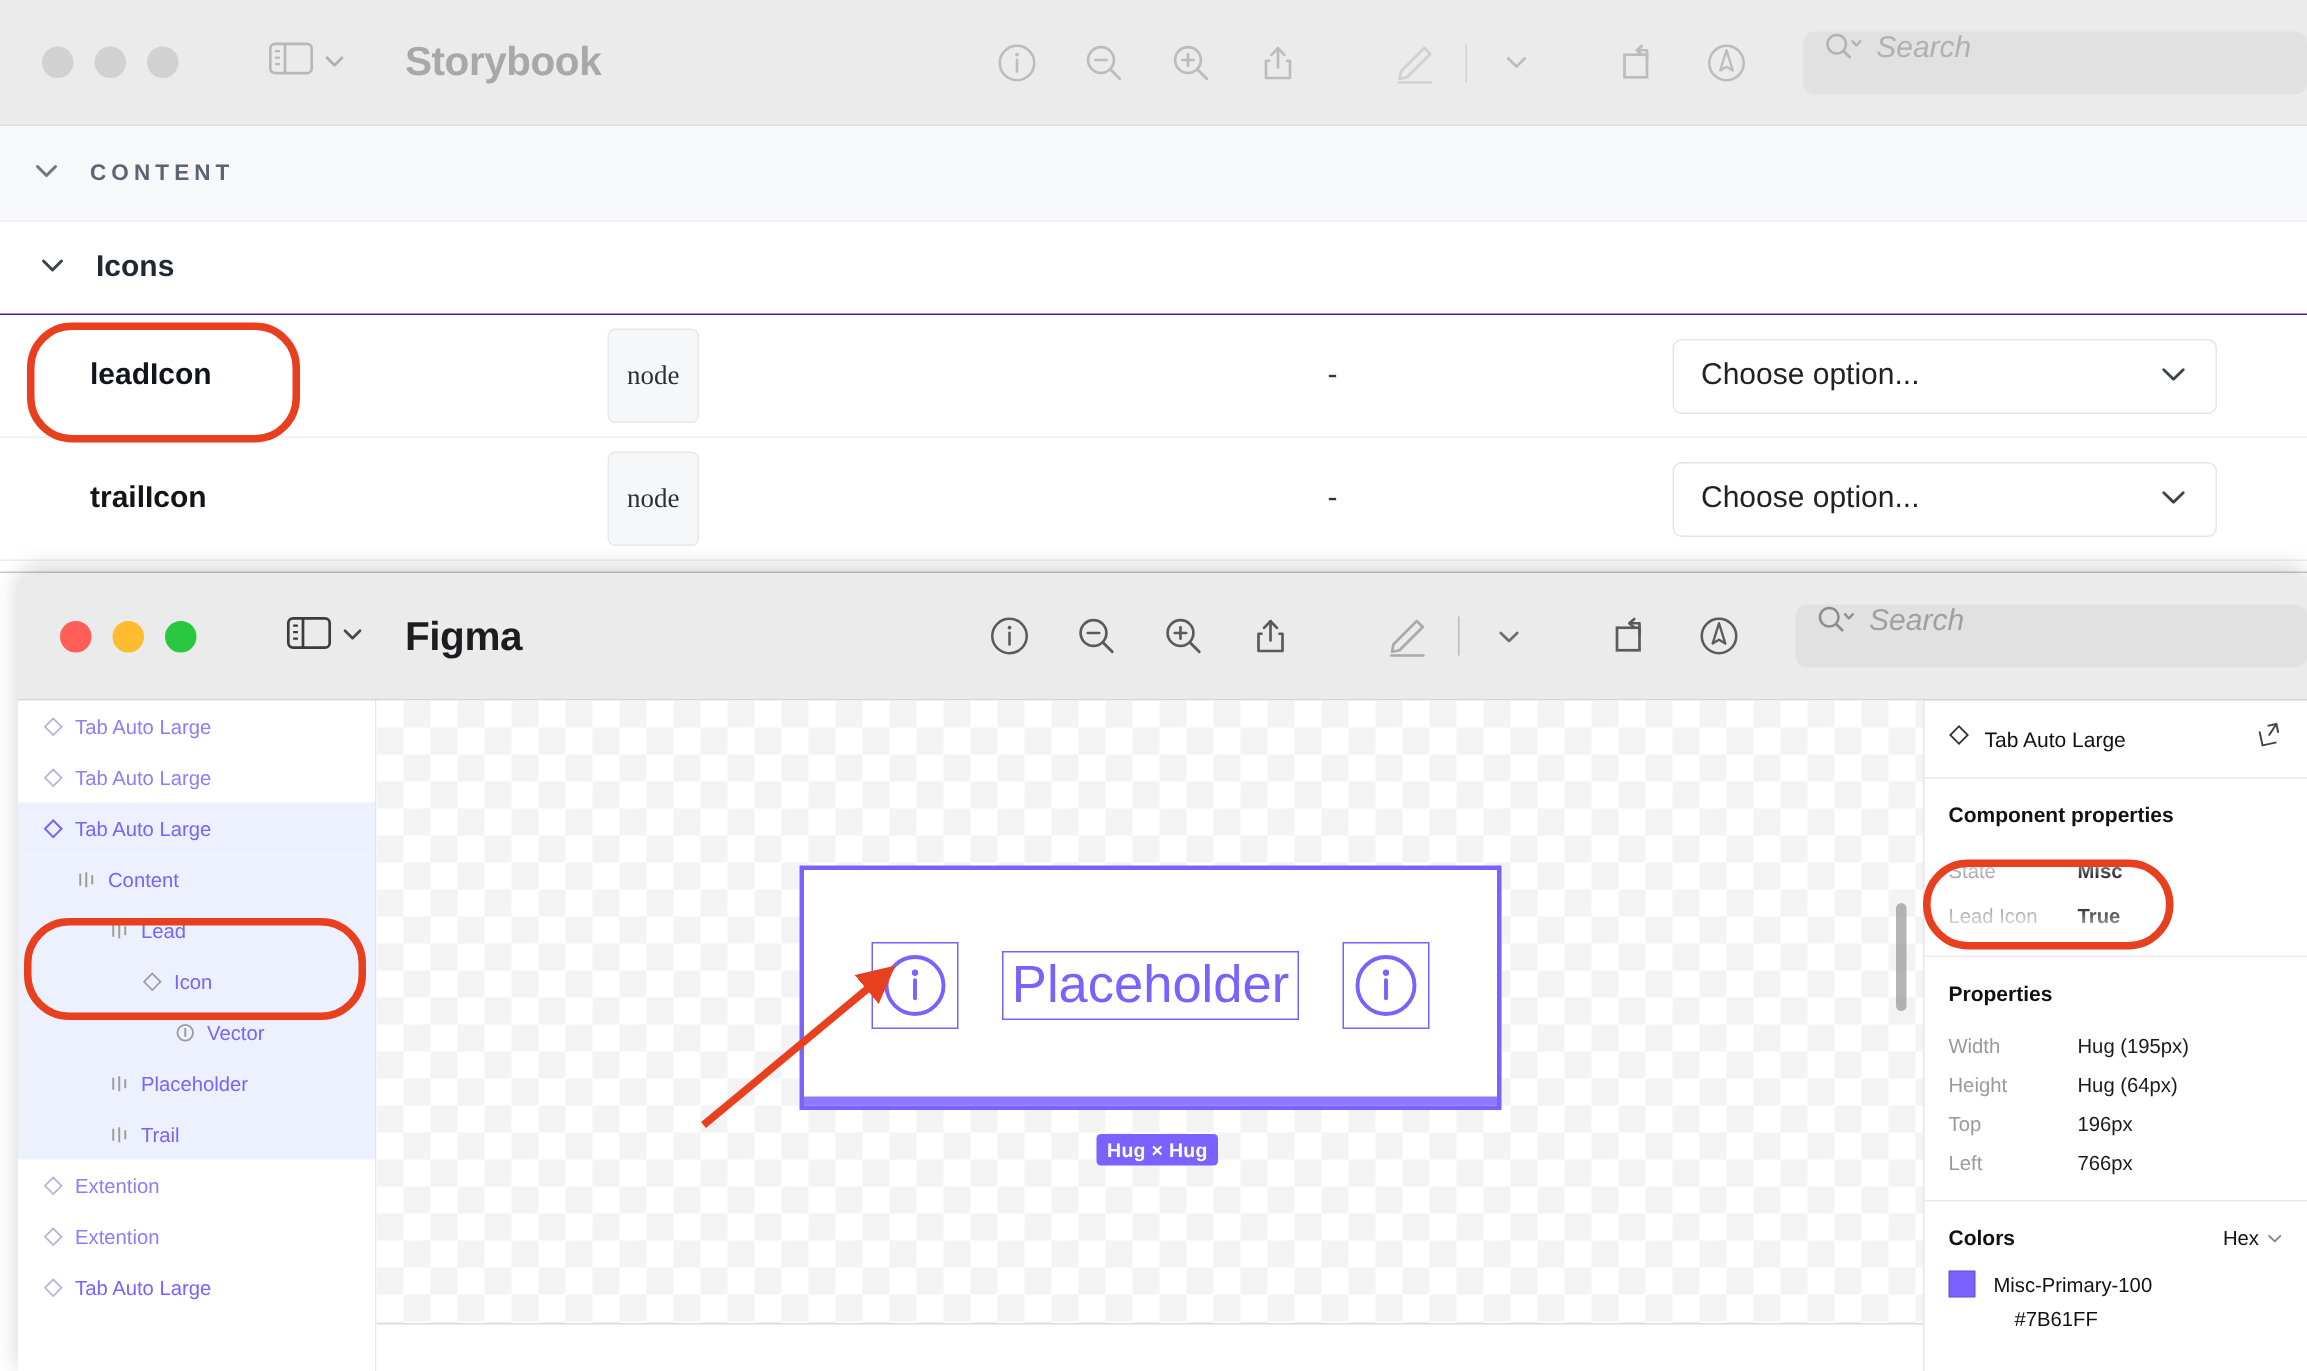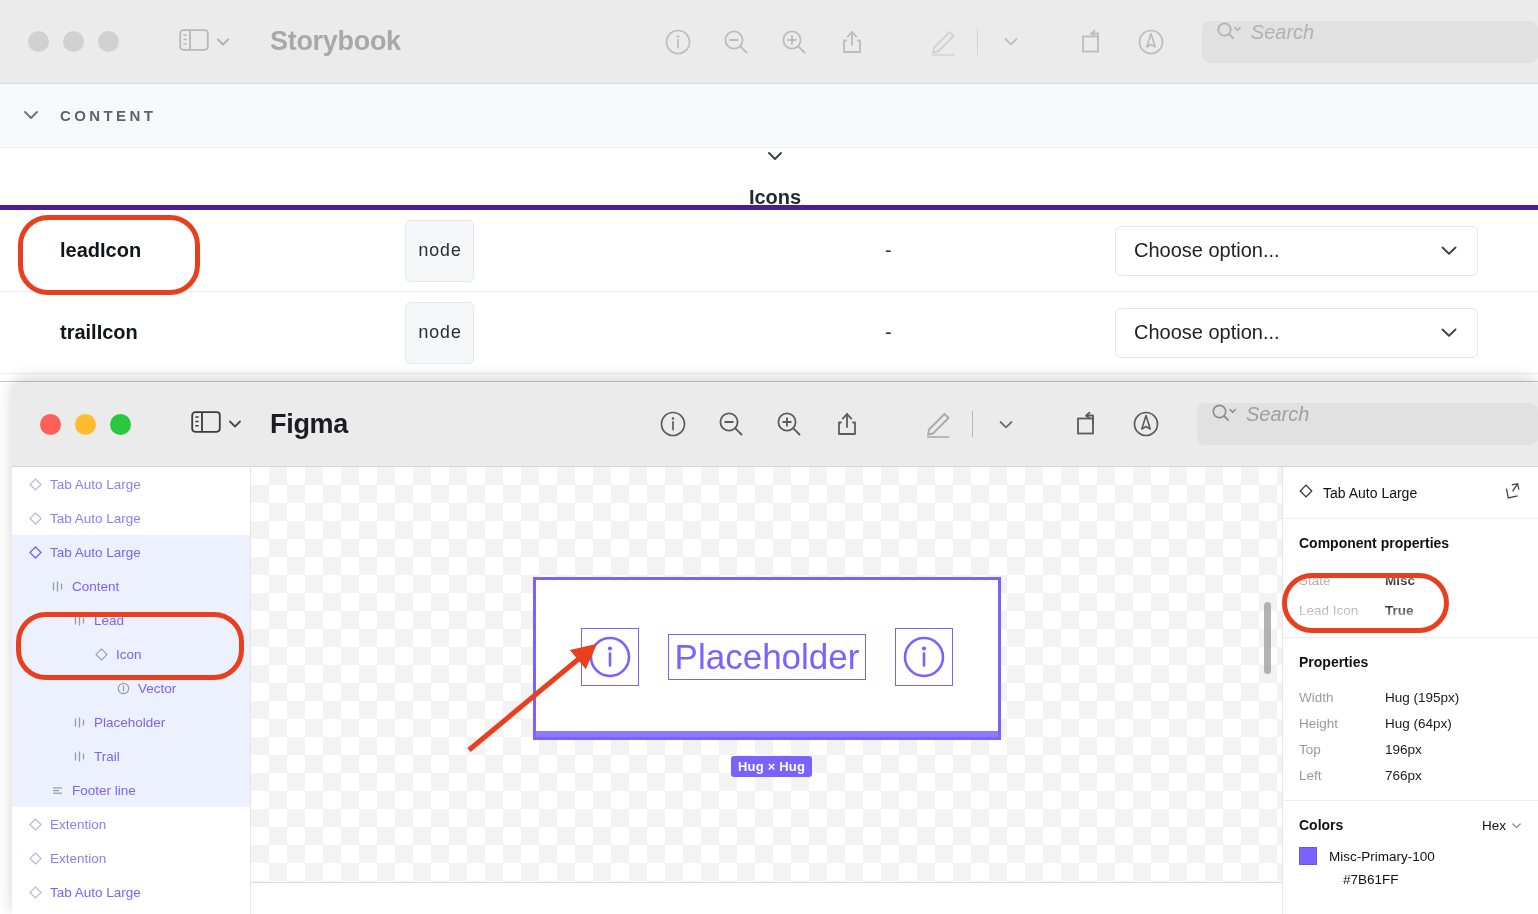--- a/index.html
+++ b/index.html
@@ -61,34 +61,34 @@
   .sb-body { background: #ffffff; }
   .sb-section-head {
     height: 64px; display: flex; align-items: center; gap: 20px;
     padding-left: 22px; background: #f7f8fa; border-bottom: 1px solid #eceef1;
   }
   .sb-section-title {
     font-size: 15px; font-weight: bold; letter-spacing: 3.4px; color: #5a6472;
   }
   .sb-sub-head {
     height: 62px; display: flex; align-items: center; gap: 20px;
-    padding-left: 12px; background: #ffffff; border-bottom: 5px solid #4c1d95; flex-direction: column;
+    padding-left: 26px; background: #ffffff; border-bottom: 1px solid #4c1d95;
   }
   .sb-sub-title { font-size: 20px; font-weight: bold; color: #1f2933; }
 
   .sb-row {
     height: 82px; display: flex; align-items: center;
     border-bottom: 1px solid #eceef1; background: #ffffff;
   }
   .sb-cell-name { width: 405px; padding-left: 60px; font-size: 20px; font-weight: bold; color: #111418; }
   .sb-cell-type { width: 480px; }
   .node-badge {
     display: inline-block; background: #f6f7f8; border: 1px solid #e6e8ea;
     border-radius: 5px; padding: 20px 12px; font-size: 18px; color: #2a2f36;
-    font-family: Liberation Mono, monospace;
+    font-family: Liberation Serif, serif;
   }
   .sb-cell-default { width: 230px; text-align: left; font-size: 20px; color: #333; }
   .sb-cell-control { flex: 1; padding-right: 60px; }
   .sb-select {
     height: 50px; border: 1px solid #e3e5e8; border-radius: 6px; background: #fff;
     display: flex; align-items: center; justify-content: space-between;
     padding: 0 18px; font-size: 20px; color: #222;
   }
 
   
@@ -548,30 +548,20 @@
           <span class="layer-icon">
             <svg width="13" height="13" viewBox="0 0 13 13">
                 <line x1="2.5" y1="2.5" x2="2.5" y2="10.5" stroke="#9b9b9b" stroke-width="1.3"></line>
                 <line x1="6.5" y1="1.5" x2="6.5" y2="11.5" stroke="#9b9b9b" stroke-width="1.3"></line>
                 <line x1="10.5" y1="3.5" x2="10.5" y2="9.5" stroke="#9b9b9b" stroke-width="1.3"></line>
               </svg>
           </span>
           <span class="layer-label">Trail</span>
         </div>
 
-        <div class="layer-row selected-parent" style="padding-left:34px;">
-          <span class="layer-icon">
-            <svg width="13" height="13" viewBox="0 0 13 13">
-                <line x1="2" y1="4" x2="11" y2="4" stroke="#9b9b9b" stroke-width="1.2"></line>
-                <line x1="2" y1="6.6" x2="8" y2="6.6" stroke="#9b9b9b" stroke-width="1.2"></line>
-                <line x1="2" y1="9.2" x2="11" y2="9.2" stroke="#9b9b9b" stroke-width="1.2"></line>
-              </svg>
-          </span>
-          <span class="layer-label">Footer line</span>
-        </div>
 
         <div class="layer-row subtle" style="padding-left:12px;">
           <span class="layer-icon">
             <svg width="13" height="13" viewBox="0 0 13 13">
                 <rect x="6.5" y="1" width="7.8" height="7.8" transform="rotate(45 6.5 1)" fill="none" stroke="#b8add9" stroke-width="1.1"></rect>
               </svg>
           </span>
           <span class="layer-label">Extention</span>
         </div>
 

